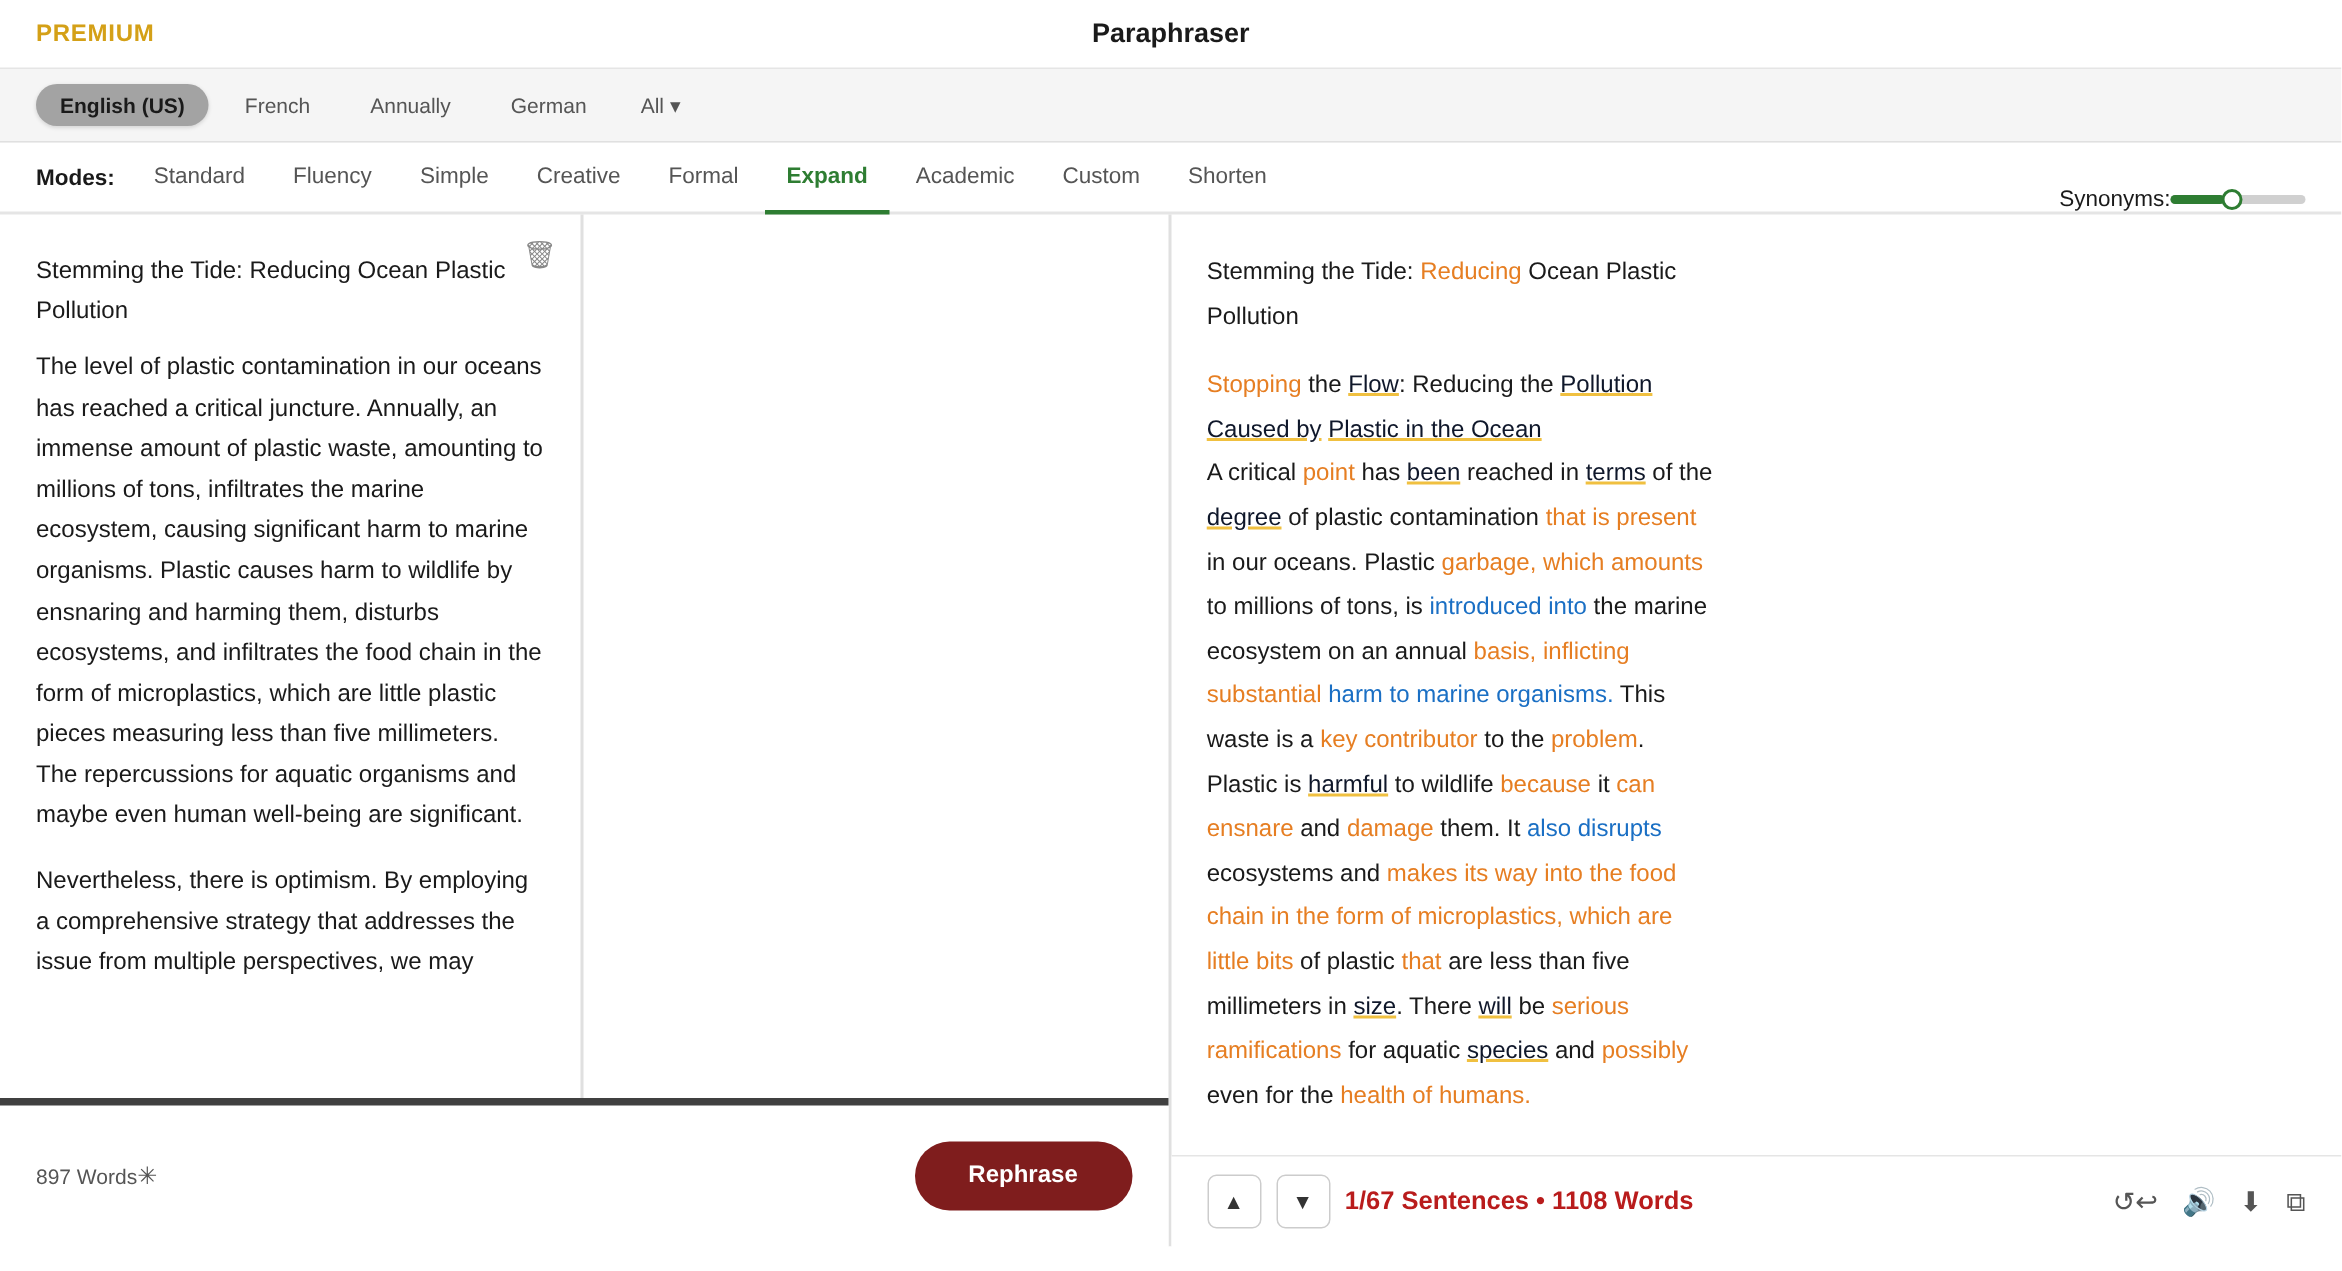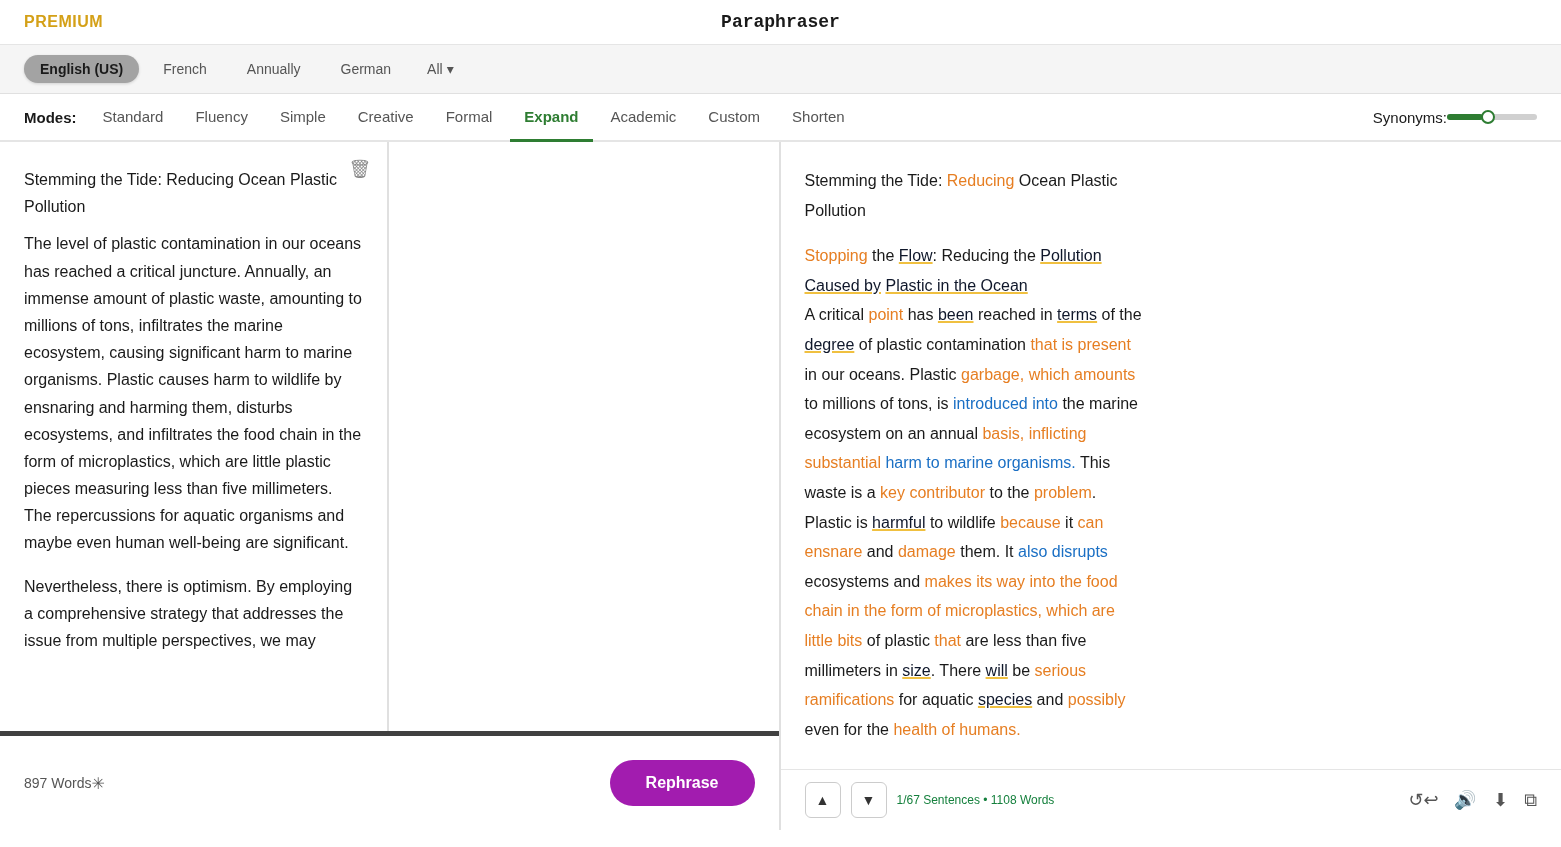--- a/index.html
+++ b/index.html
@@ -19,21 +19,20 @@
       left: 24px;
       color: #d4a017;
       font-size: 16px;
       font-weight: 700;
       letter-spacing: 0.5px;
     }
     .page-title {
       font-size: 18px;
       font-weight: 700;
       color: #1a1a1a;
-      font-family: Liberation Mono, monospace;
     }
 
     
     .language-bar {
       display: flex;
       align-items: center;
       padding: 10px 24px;
       background: #f5f5f5;
       gap: 8px;
       border-bottom: 1px solid #e0e0e0;
@@ -57,21 +56,21 @@
       gap: 4px;
       padding: 6px 12px;
       font-size: 14px;
       color: #555;
       cursor: pointer;
     }
 
     
     .modes-bar {
       display: flex;
-      align-items: center;
+      align-items: flex-end;
       padding: 0 24px;
       border-bottom: 2px solid #e5e5e5;
       gap: 4px;
     }
     .modes-label {
       font-size: 15px;
       font-weight: 700;
       color: #1a1a1a;
       margin-right: 8px;
       padding: 14px 0;
@@ -196,21 +195,21 @@
       color: #555;
       font-weight: 500;
     }
     .ai-icon {
       color: #555;
       font-size: 16px;
       cursor: pointer;
     }
     .rephrase-btn {
       margin-left: auto;
-      background: #a21caf;
+      background: #7f1d1d;
       color: #fff;
       border: none;
       border-radius: 30px;
       padding: 14px 36px;
       font-size: 16px;
       font-weight: 700;
       cursor: pointer;
     }
 
     .right-bottom {
@@ -230,23 +229,23 @@
       border-radius: 6px;
       background: #fff;
       cursor: pointer;
       display: flex;
       align-items: center;
       justify-content: center;
       font-size: 14px;
       color: #333;
     }
     .sentence-info {
-      font-size: 12px;
-      color: #15803d;
-      font-weight: 400;
+      font-size: 17px;
+      color: #b91c1c;
+      font-weight: 700;
     }
     .right-actions {
       margin-left: auto;
       display: flex;
       align-items: center;
       gap: 16px;
     }
     .action-icon {
       color: #555;
       font-size: 18px;

